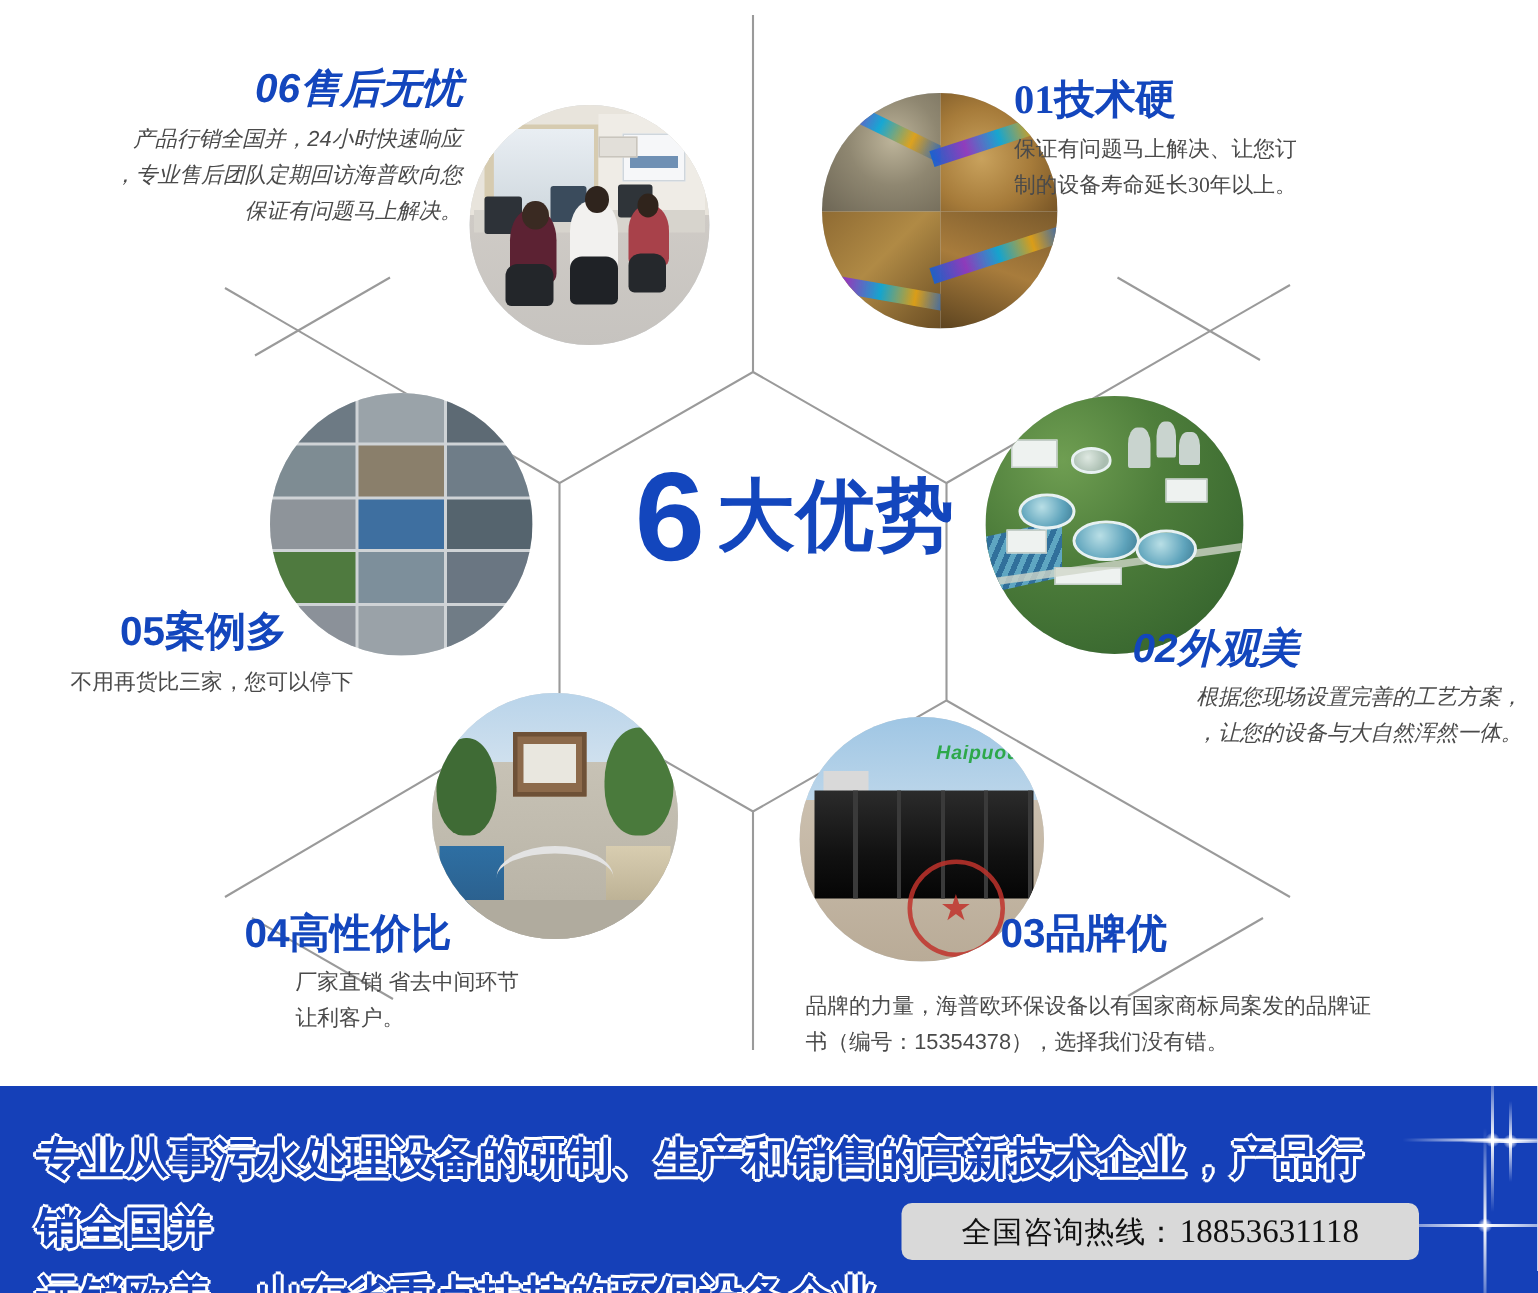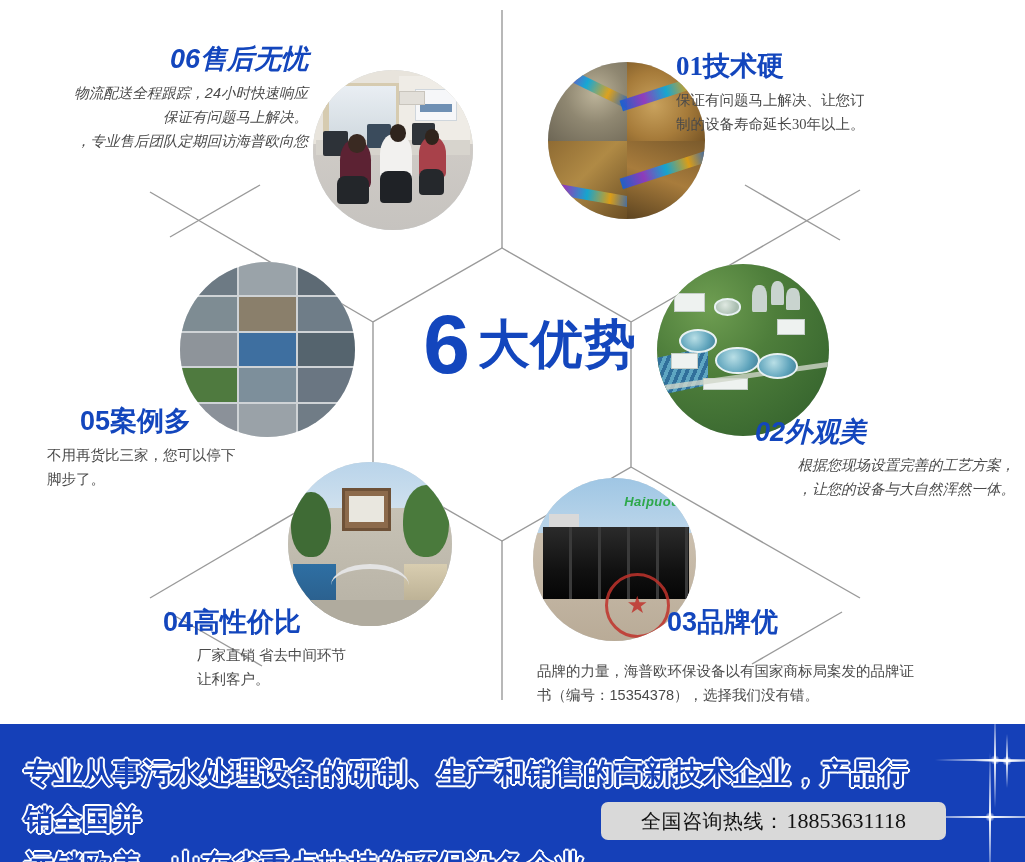--- a/index.html
+++ b/index.html
@@ -315,23 +315,23 @@
         <div class="cell" style="background:#8b9199"></div>
         <div class="cell" style="background:#9aa2a8"></div>
         <div class="cell" style="background:#707c86"></div>
       </div>
     </div>
   </div>
 
   <div class="blk ta-r" style="left:8px; top:44px; width:300px;">
     <div class="hd">06售后无忧</div>
     <div class="bd" style="margin-top:7px;">
-      <div>物流配送全程跟踪，24小时快速响应</div>
+      <div>产品行销全国并，24小时快速响应</div>
+      <div>，专业售后团队定期回访海普欧向您</div>
       <div>保证有问题马上解决。</div>
-      <div>，专业售后团队定期回访海普欧向您</div>
     </div>
   </div>
 
   <div class="blk ta-l" style="left:676px; top:51px; width:330px;font-family:Liberation Serif, serif;">
     <div class="hd">01技术硬</div>
     <div class="bd" style="margin-top:7px;">
       <div>保证有问题马上解决、让您订</div>
       <div>制的设备寿命延长30年以上。</div>
     </div>
   </div>
@@ -357,21 +357,20 @@
     <div class="bd" style="margin-top:6px; margin-left:34px;">
       <div>厂家直销 省去中间环节</div>
       <div>让利客户。</div>
     </div>
   </div>
 
   <div class="blk ta-l" style="left:47px; top:406px; width:320px;">
     <div class="hd" style="margin-left:33px;">05案例多</div>
     <div class="bd" style="margin-top:7px;">
       <div>不用再货比三家，您可以停下</div>
-      <div>脚步了。</div>
     </div>
   </div>
 
   <div id="banner">
 
     <div class="spark" style="left:905px; top:28px; width:170px; height:130px;">
       <i class="h"></i>
         <i class="v"></i>
         <i class="core"></i>
     </div>

